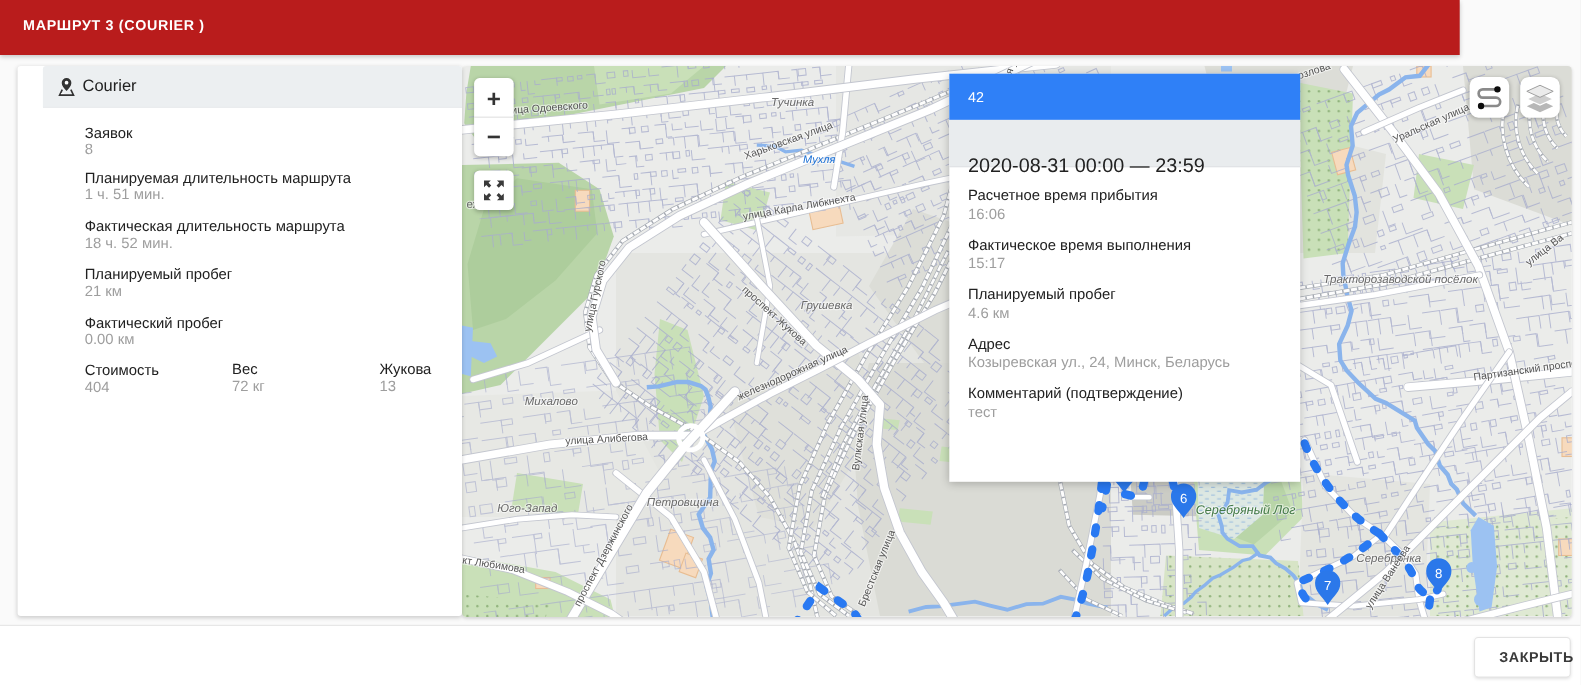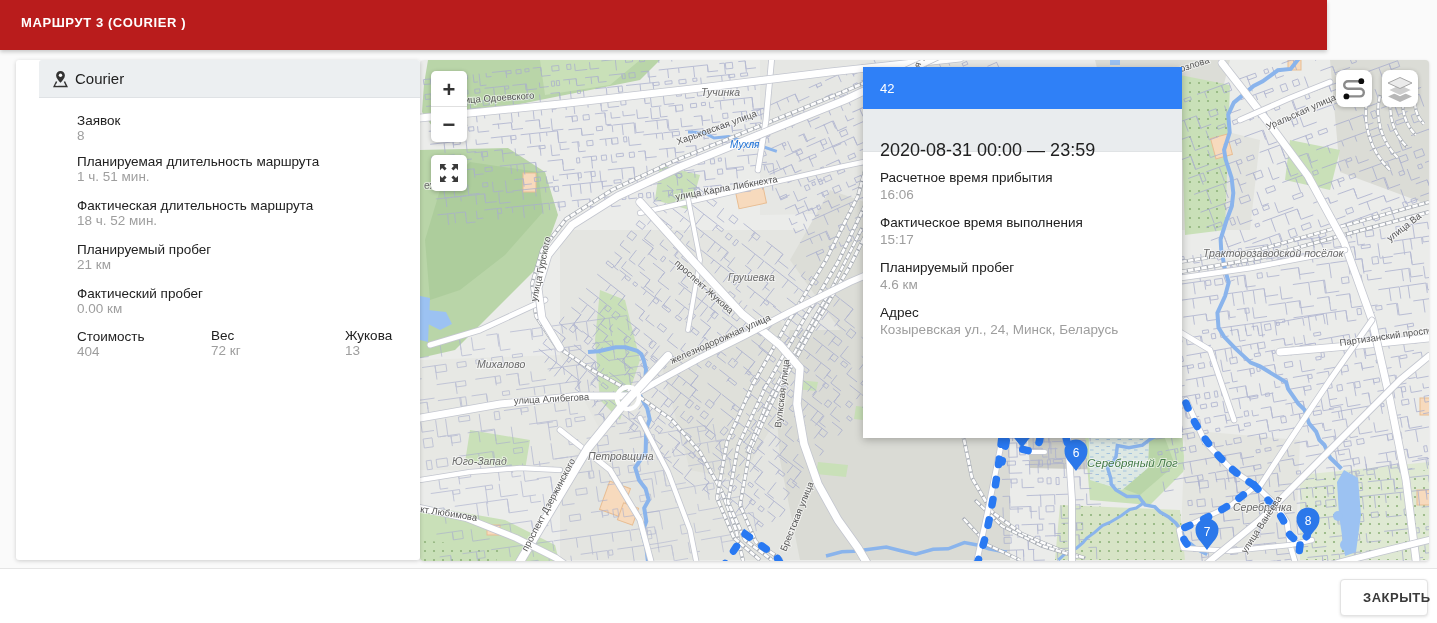--- a/index.html
+++ b/index.html
@@ -2542,17 +2542,21 @@
         <div class="val">15:17</div>
       </div>
   <div class="pgrp" style="top:108px">
         <div class="lab">Планируемый пробег</div>
         <div class="val">4.6 км</div>
       </div>
   <div class="pgrp" style="top:153px">
         <div class="lab">Адрес</div>
         <div class="val">Козыревская ул., 24, Минск, Беларусь</div>
       </div>
+  <div class="pgrp" style="top:198px">
+        <div class="lab">Комментарий (подтверждение)</div>
+        <div class="val">тест</div>
+      </div>
  </div>
 </div>
 <div class="tail"></div>
 
 <div class="footer"></div>
 <div class="closebtn">ЗАКРЫТЬ</div>
 </body></html>

